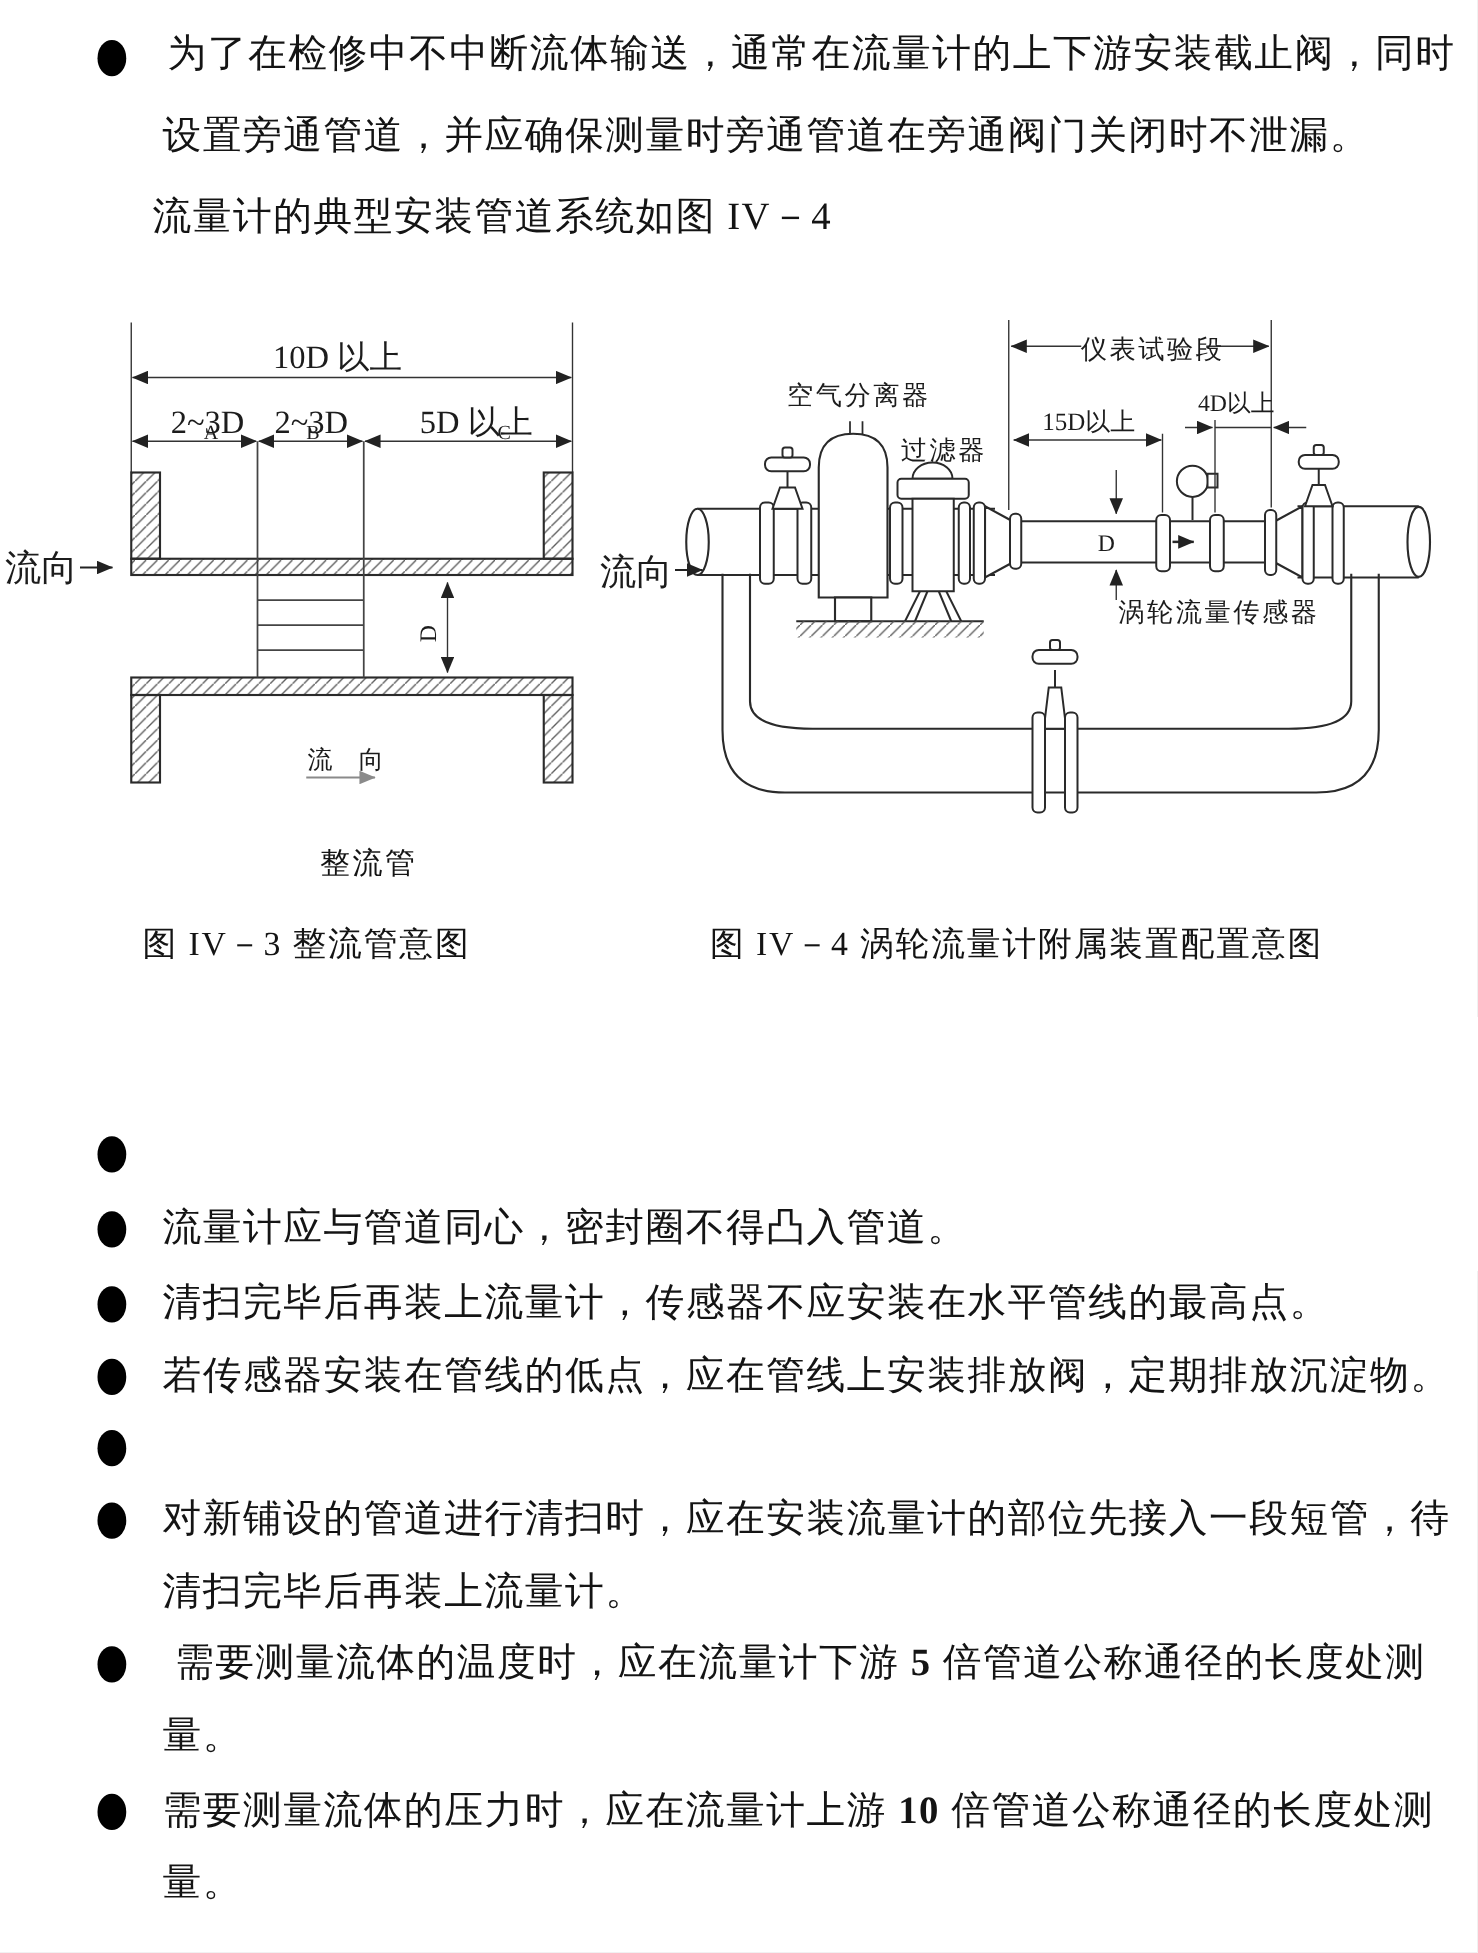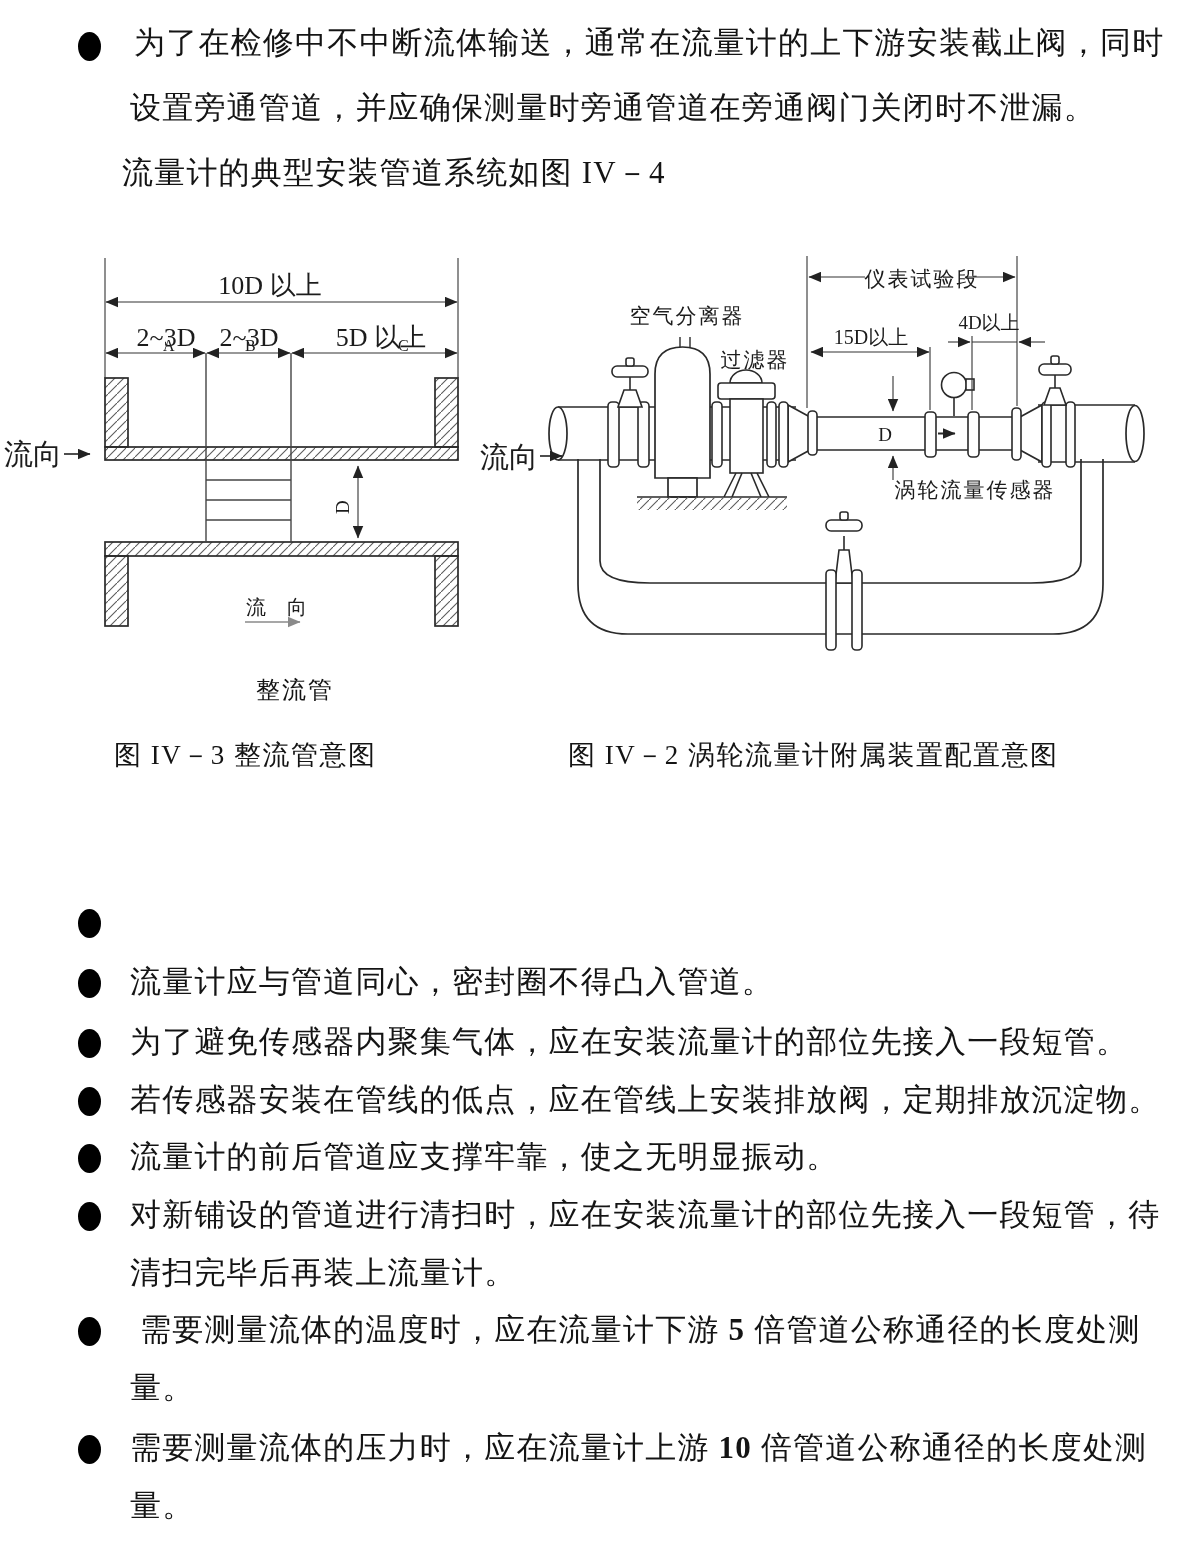--- a/index.html
+++ b/index.html
@@ -202,35 +202,34 @@
     <text x="497" y="249" font-size="21" text-anchor="middle" letter-spacing="2">涡轮流量传感器</text>
 
     <g>
       <text x="2" y="219" font-size="29">流向</text>
       <line x1="62" y1="208" x2="84" y2="208" stroke="#222" stroke-width="1.6" marker-end="url(#arr)"></line>
     </g>
   </svg>
 
   <div class="sub" style="left:256px;top:674px;">整流管</div>
   <div class="cap" style="left:114px;top:737px;text-align:center;">图 IV－3 整流管意图</div>
-  <div class="cap" style="left:568px;top:737px;">图 IV－2 涡轮流量计附属装置配置意图</div>
+  <div class="cap" style="left:568px;top:737px;">图 IV－4 涡轮流量计附属装置配置意图</div>
 
   <span class="dot" style="left:78px;top:909px;"></span>
 
   <span class="dot" style="left:78px;top:969px;"></span>
   <div class="t" style="left:130px;top:965px;">流量计应与管道同心，密封圈不得凸入管道。</div>
 
   <span class="dot" style="left:78px;top:1029px;"></span>
-  <div class="t" style="left:130px;top:1025px;">为了避免传感器内聚集气体，应在安装流量计的部位先接入一段短管。</div>
+  <div class="t" style="left:130px;top:1025px;">清扫完毕后再装上流量计，传感器不应安装在水平管线的最高点。</div>
 
   <span class="dot" style="left:78px;top:1087px;"></span>
   <div class="t" style="left:130px;top:1083px;text-align:right;">若传感器安装在管线的低点，应在管线上安装排放阀，定期排放沉淀物。</div>
 
   <span class="dot" style="left:78px;top:1144px;"></span>
-  <div class="t" style="left:130px;top:1140px;">流量计的前后管道应支撑牢靠，使之无明显振动。</div>
 
   <span class="dot" style="left:78px;top:1202px;"></span>
   <div class="t" style="left:130px;top:1198px;">对新铺设的管道进行清扫时，应在安装流量计的部位先接入一段短管，待</div>
   <div class="t" style="left:130px;top:1256px;">清扫完毕后再装上流量计。</div>
 
   <span class="dot" style="left:78px;top:1317px;"></span>
   <div class="t" style="left:140px;top:1313px;"><span>需要测量流体的温度时，应在流量计下游 </span><b>5</b><span> 倍管道公称通径的长度处测</span></div>
   <div class="t" style="left:130px;top:1371px;">量。</div>
 
   <span class="dot" style="left:78px;top:1435px;"></span>

